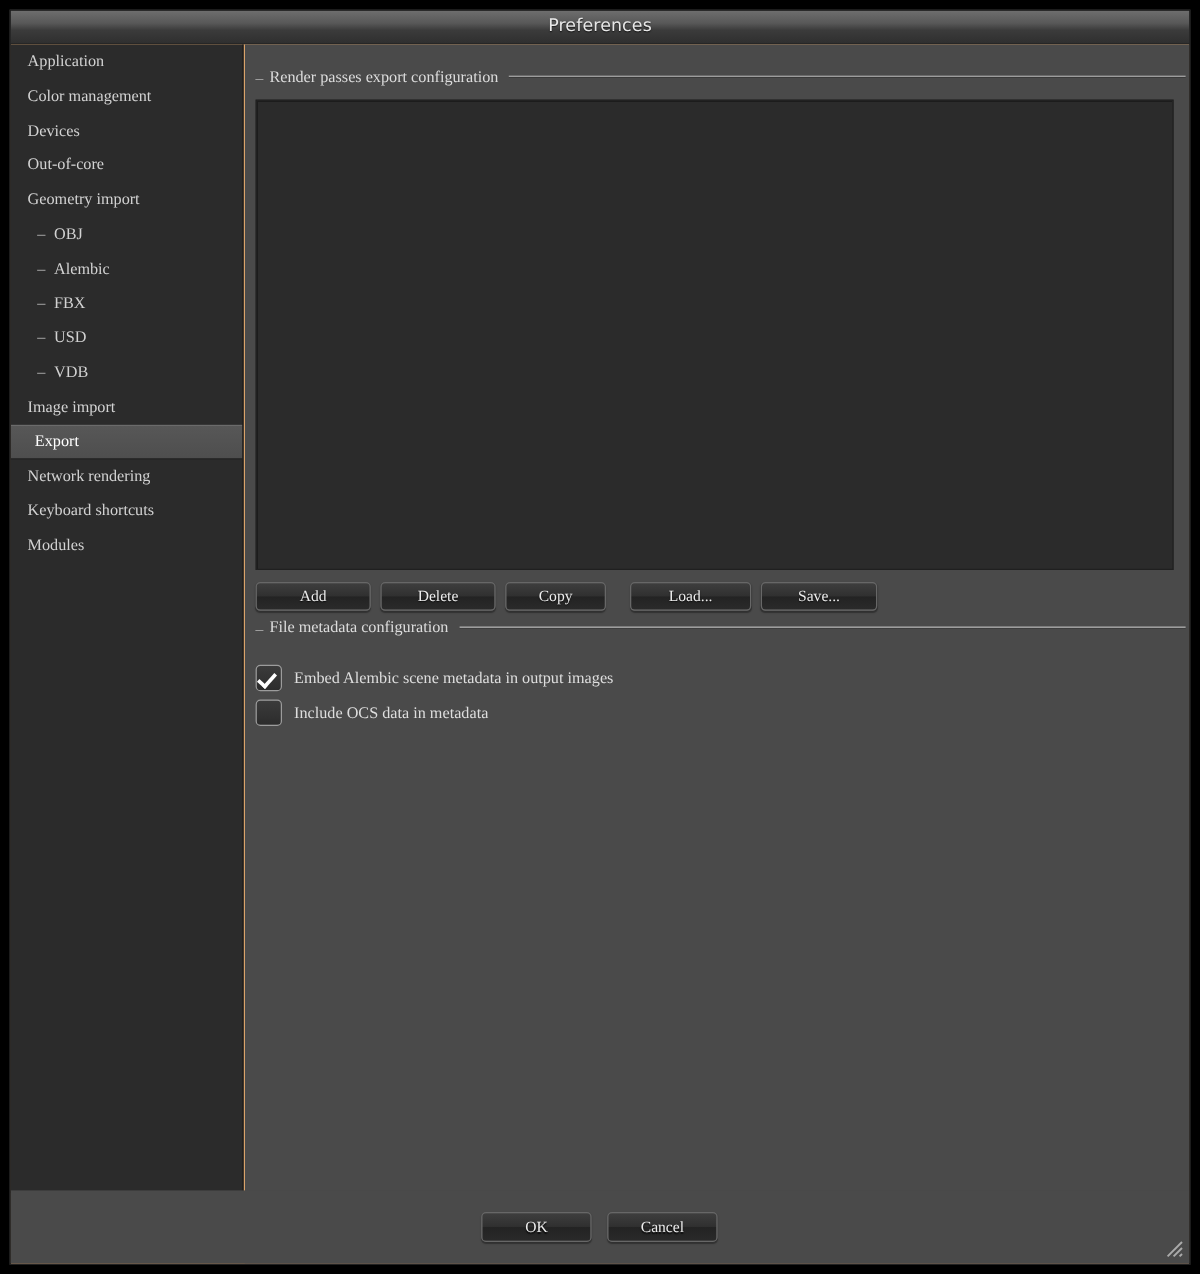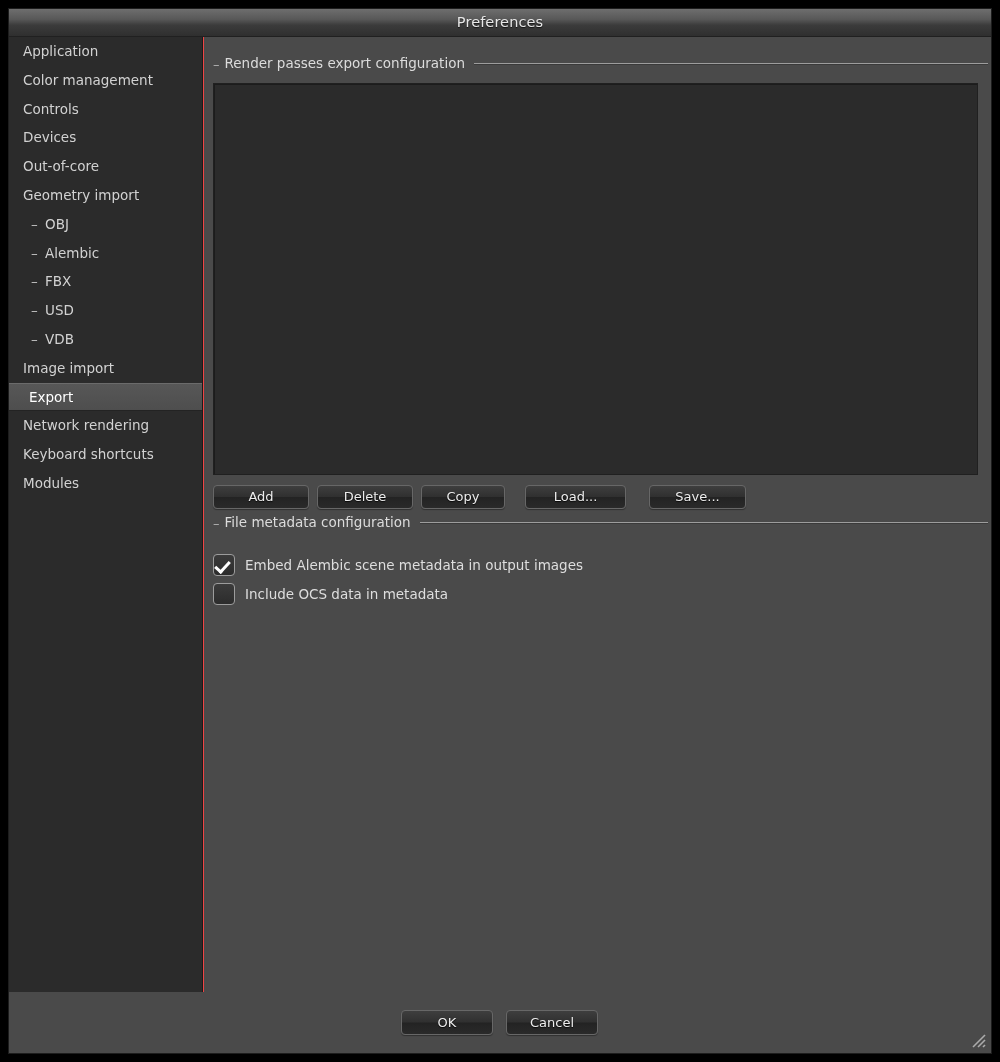--- a/index.html
+++ b/index.html
@@ -53,21 +53,22 @@
     text-shadow: 0 1px 1px rgba(0,0,0,0.7);
   }
 
   
   #content {
     position: absolute;
     left: 0;
     top: 28px;
     right: 0;
     bottom: 0;
-    background: #ef4444;
+    background: #fdba74;
+    font-family: Liberation Serif, serif;
   }
 
   
   #sidebar {
     position: absolute;
     left: 0px;
     top: 0px;
     width: 194px;
     height: 957px;
     background: #2b2b2b;
@@ -242,21 +243,20 @@
 
   <div id="titlebar">
     <div id="title-text">Preferences</div>
   </div>
 
   <div id="content">
 
     <div id="sidebar">
         <div class="nav-item"><span class="nav-label">Application</span></div>
         <div class="nav-item"><span class="nav-label">Color management</span></div>
-        <div class="nav-item"><span class="nav-label">Controls</span></div>
         <div class="nav-item"><span class="nav-label">Devices</span></div>
         <div class="nav-item"><span class="nav-label">Out-of-core</span></div>
         <div class="nav-item"><span class="nav-label">Geometry import</span></div>
         <div class="nav-item child"><span class="dash">–</span><span class="nav-label">OBJ</span></div>
         <div class="nav-item child"><span class="dash">–</span><span class="nav-label">Alembic</span></div>
         <div class="nav-item child"><span class="dash">–</span><span class="nav-label">FBX</span></div>
         <div class="nav-item child"><span class="dash">–</span><span class="nav-label">USD</span></div>
         <div class="nav-item child"><span class="dash">–</span><span class="nav-label">VDB</span></div>
         <div class="nav-item"><span class="nav-label">Image import</span></div>
         <div class="nav-item selected"><span class="nav-label">Export</span></div>
@@ -275,21 +275,21 @@
         </div>
       </div>
 
       <div id="passes-list"></div>
 
       <div id="passes-buttons" style="position:absolute; left:0; top:448px; width:100%; height:26px;">
           <div class="btn" style="left: 9px; width: 96px; top: 0px;">Add</div>
           <div class="btn" style="left: 113px; width: 96px; top: 0px;">Delete</div>
           <div class="btn" style="left: 217px; width: 84px; top: 0px;">Copy</div>
           <div class="btn" style="left: 321px; width: 101px; top: 0px;">Load...</div>
-          <div class="btn" style="left: 430px; width: 97px; top: 0px; margin-left: 15px;">Save...</div>
+          <div class="btn" style="left: 430px; width: 97px; top: 0px;">Save...</div>
         </div>
 
       <div class="groupbox" id="group-metadata" style="left:9px; top:477px; width:775px;">
         <div class="group-head">
           <span class="group-dash">–</span>
           <span class="group-title">File metadata configuration</span>
           <span class="group-rule"></span>
         </div>
       </div>
 

